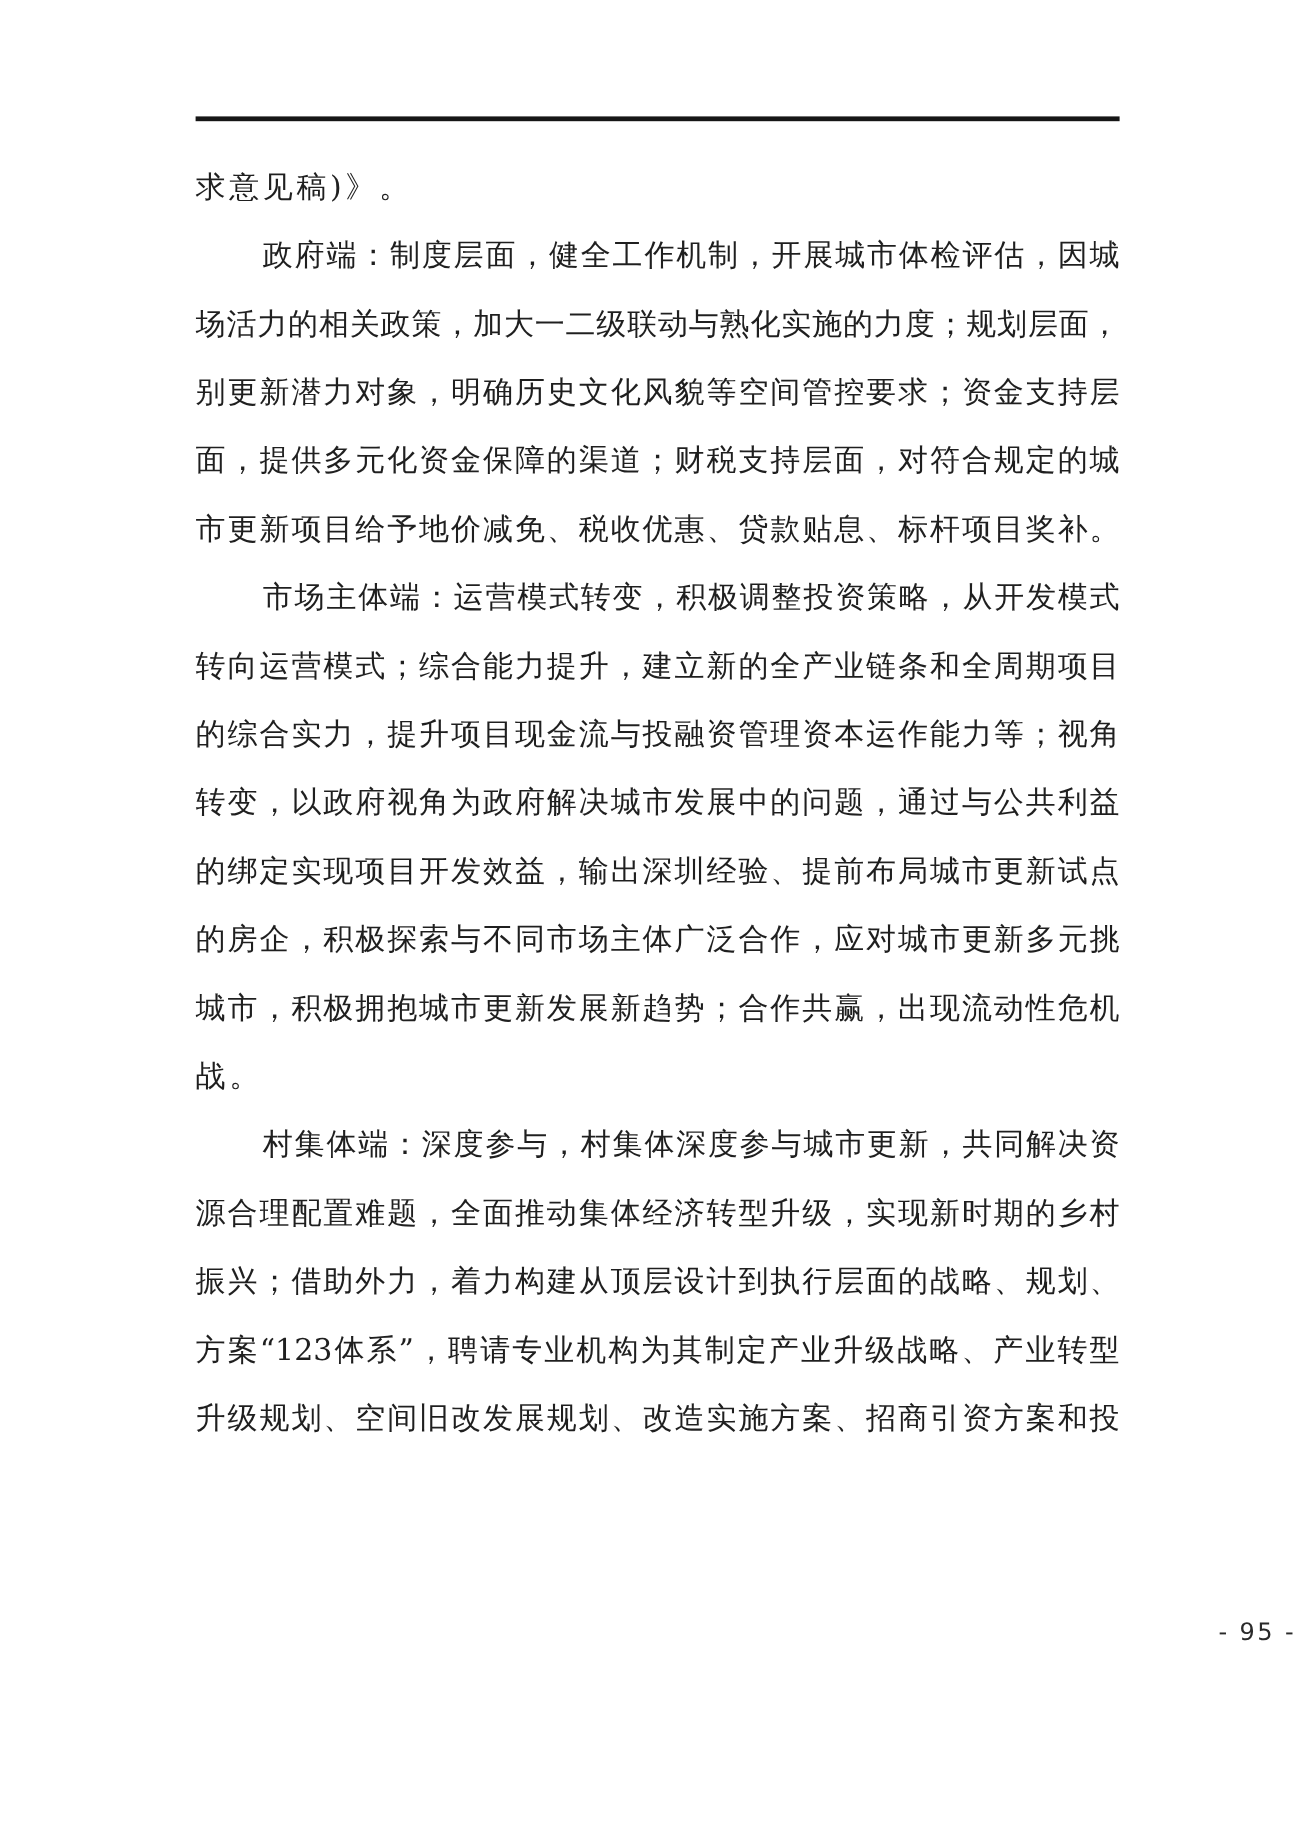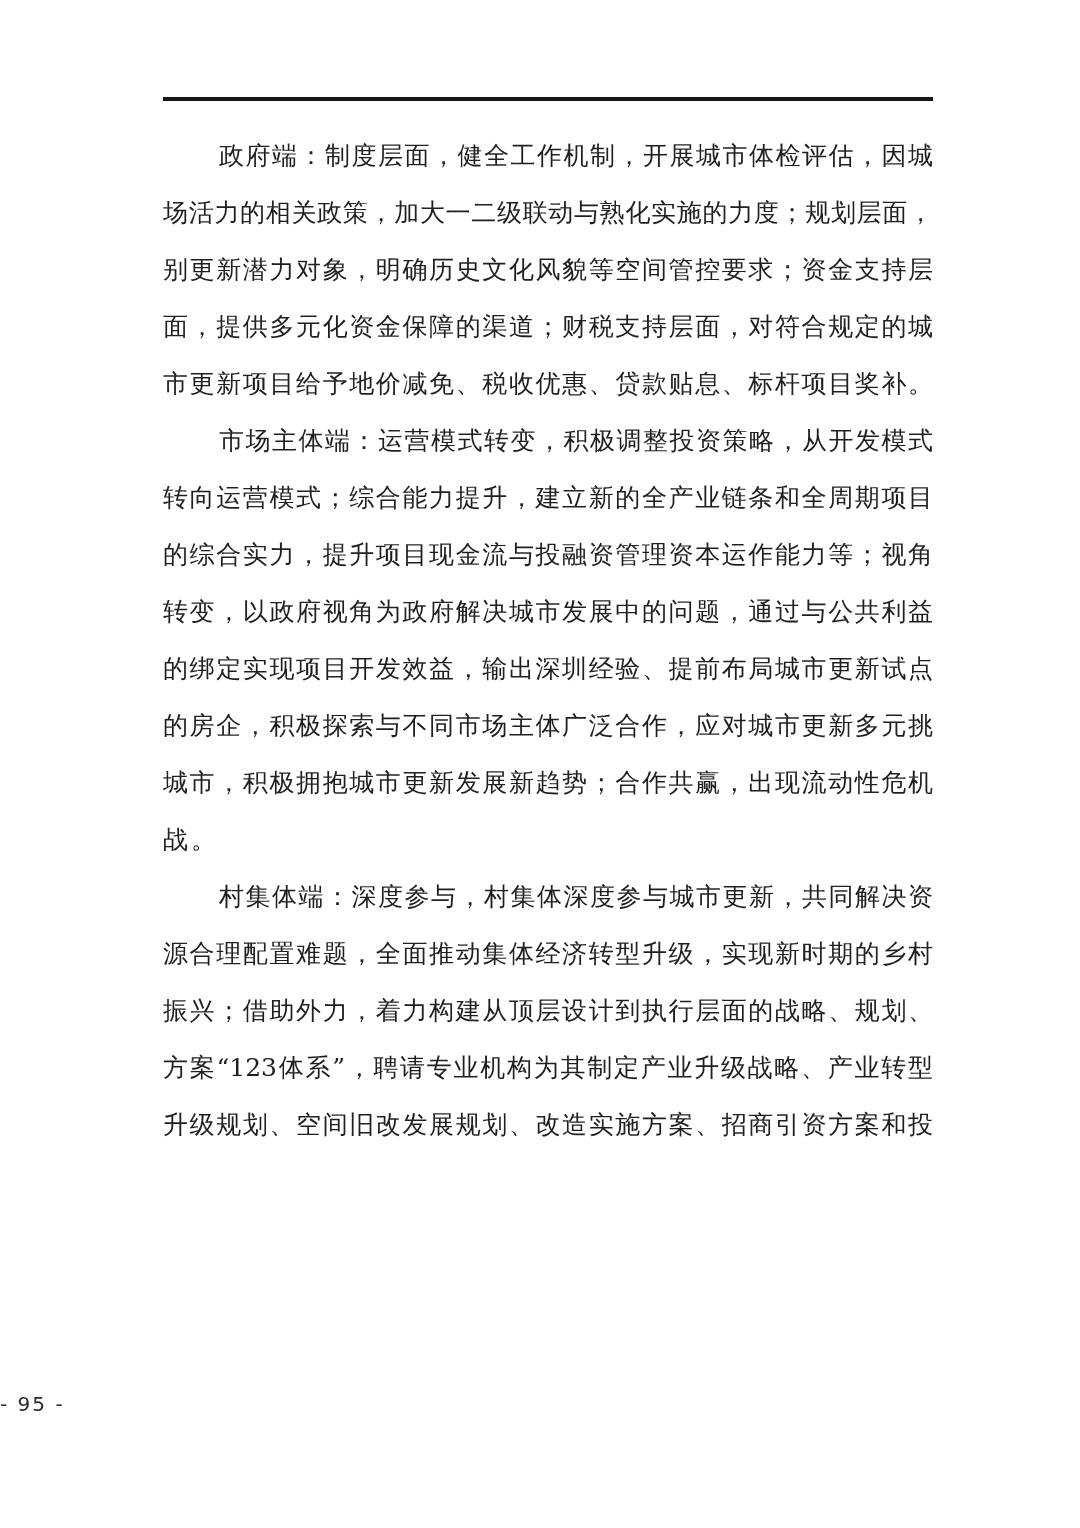--- a/index.html
+++ b/index.html
@@ -44,35 +44,36 @@
     padding-left: 56px;
   }
   .line.short {
     text-align: left;
     text-align-last: left;
     letter-spacing: 3px;
   }
   .footer {
     position: absolute;
     left: 0;
-    top: 1392px;
+    top: 1348px;
     width: 100%;
-    text-align: left;
+    text-align: right;
     font-family: "DejaVu Sans", "Liberation Sans", sans-serif;
     font-size: 20px;
     letter-spacing: 2px;
     color: #2a2a2a;
   }
 </style>
 </head>
 <body>
 
 <div class="page">
   <div class="header-rule"></div>
   <div class="body-text">
+      <div class="line short">求意见稿)》。</div>
       <div class="line indent">政府端：制度层面，健全工作机制，开展城市体检评估，因城</div>
       <div class="line">场活力的相关政策，加大一二级联动与熟化实施的力度；规划层面，</div>
       <div class="line">别更新潜力对象，明确历史文化风貌等空间管控要求；资金支持层</div>
       <div class="line">面，提供多元化资金保障的渠道；财税支持层面，对符合规定的城</div>
       <div class="line">市更新项目给予地价减免、税收优惠、贷款贴息、标杆项目奖补。</div>
       <div class="line indent">市场主体端：运营模式转变，积极调整投资策略，从开发模式</div>
       <div class="line">转向运营模式；综合能力提升，建立新的全产业链条和全周期项目</div>
       <div class="line">的综合实力，提升项目现金流与投融资管理资本运作能力等；视角</div>
       <div class="line">转变，以政府视角为政府解决城市发展中的问题，通过与公共利益</div>
       <div class="line">的绑定实现项目开发效益，输出深圳经验、提前布局城市更新试点</div>

